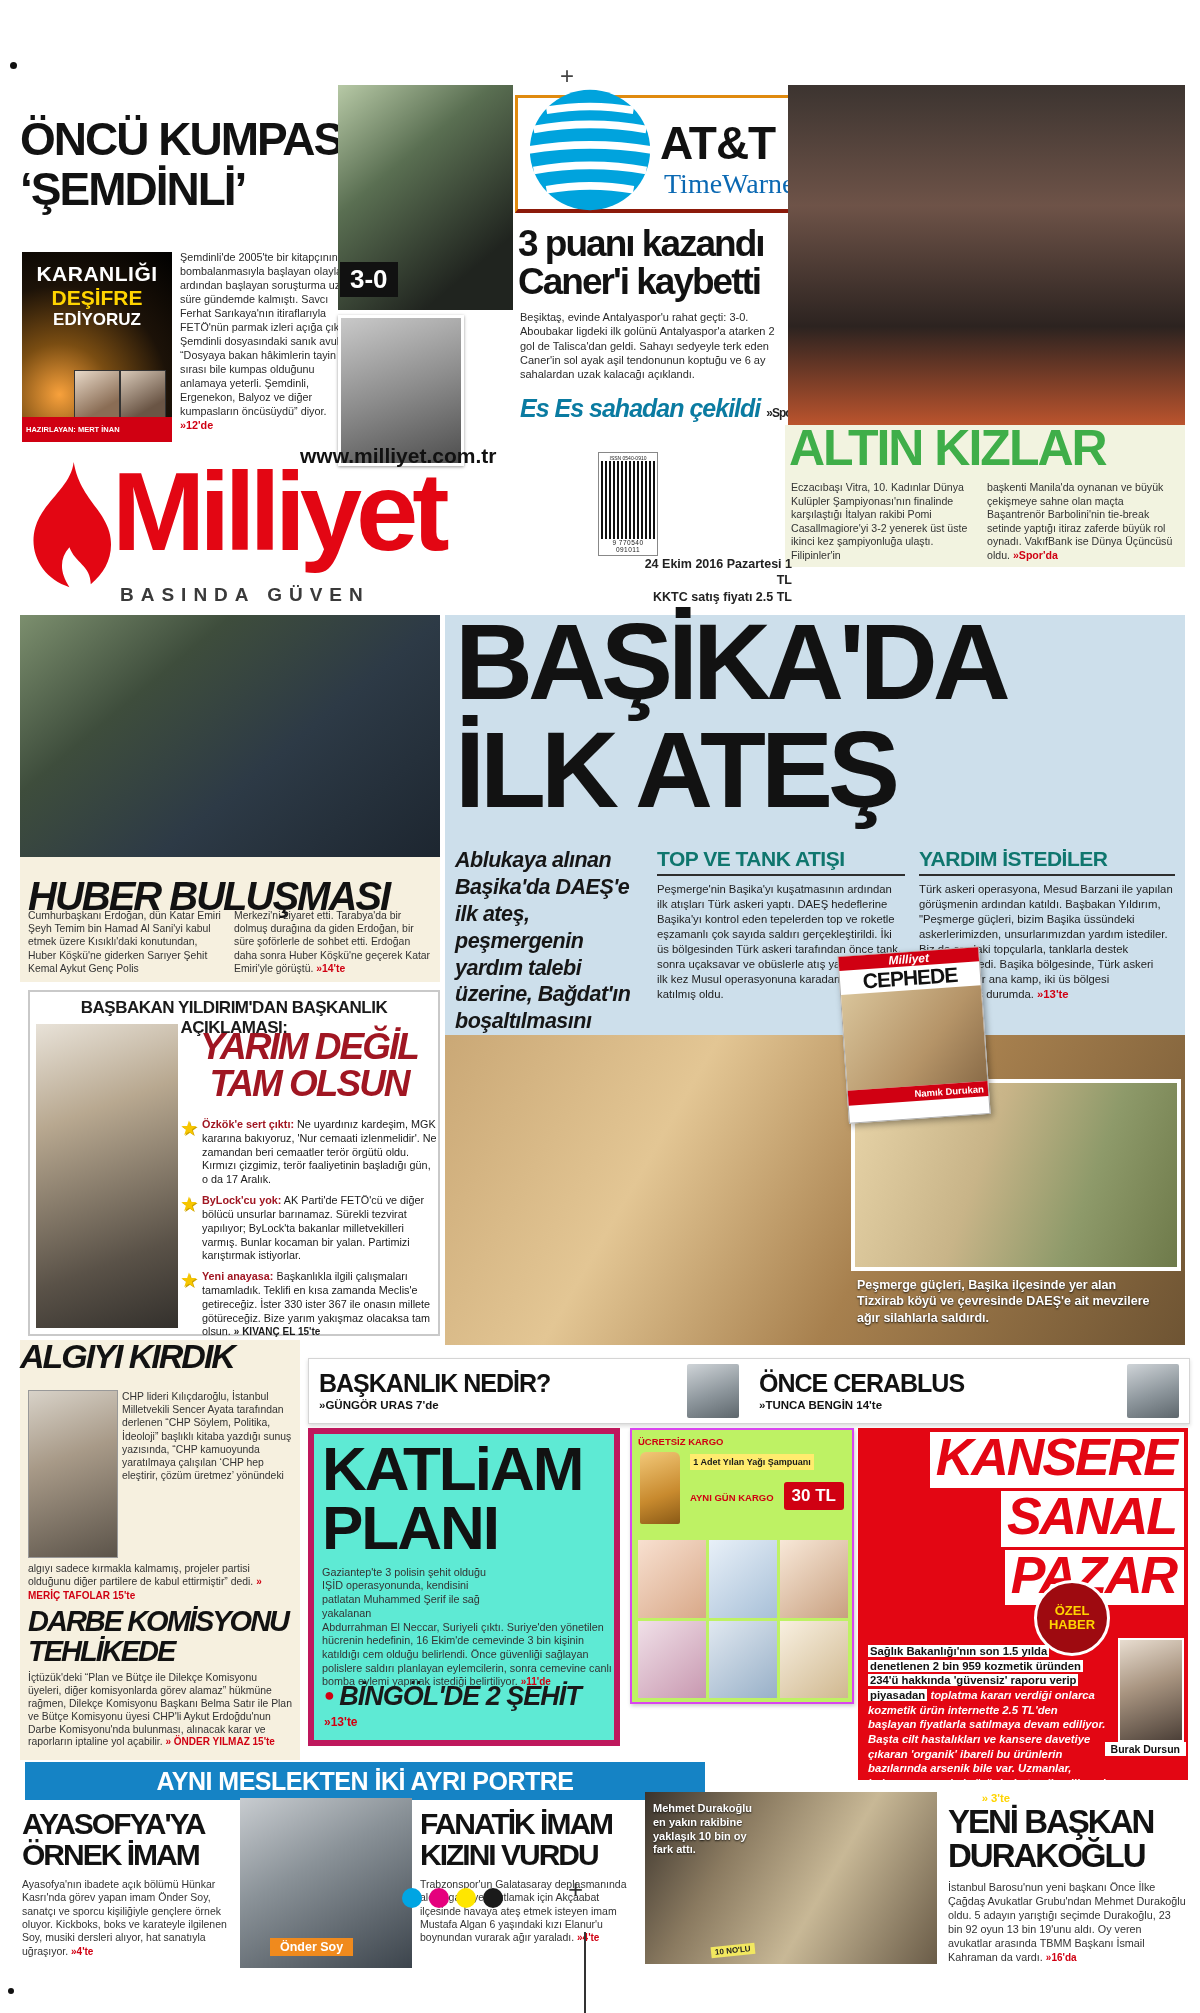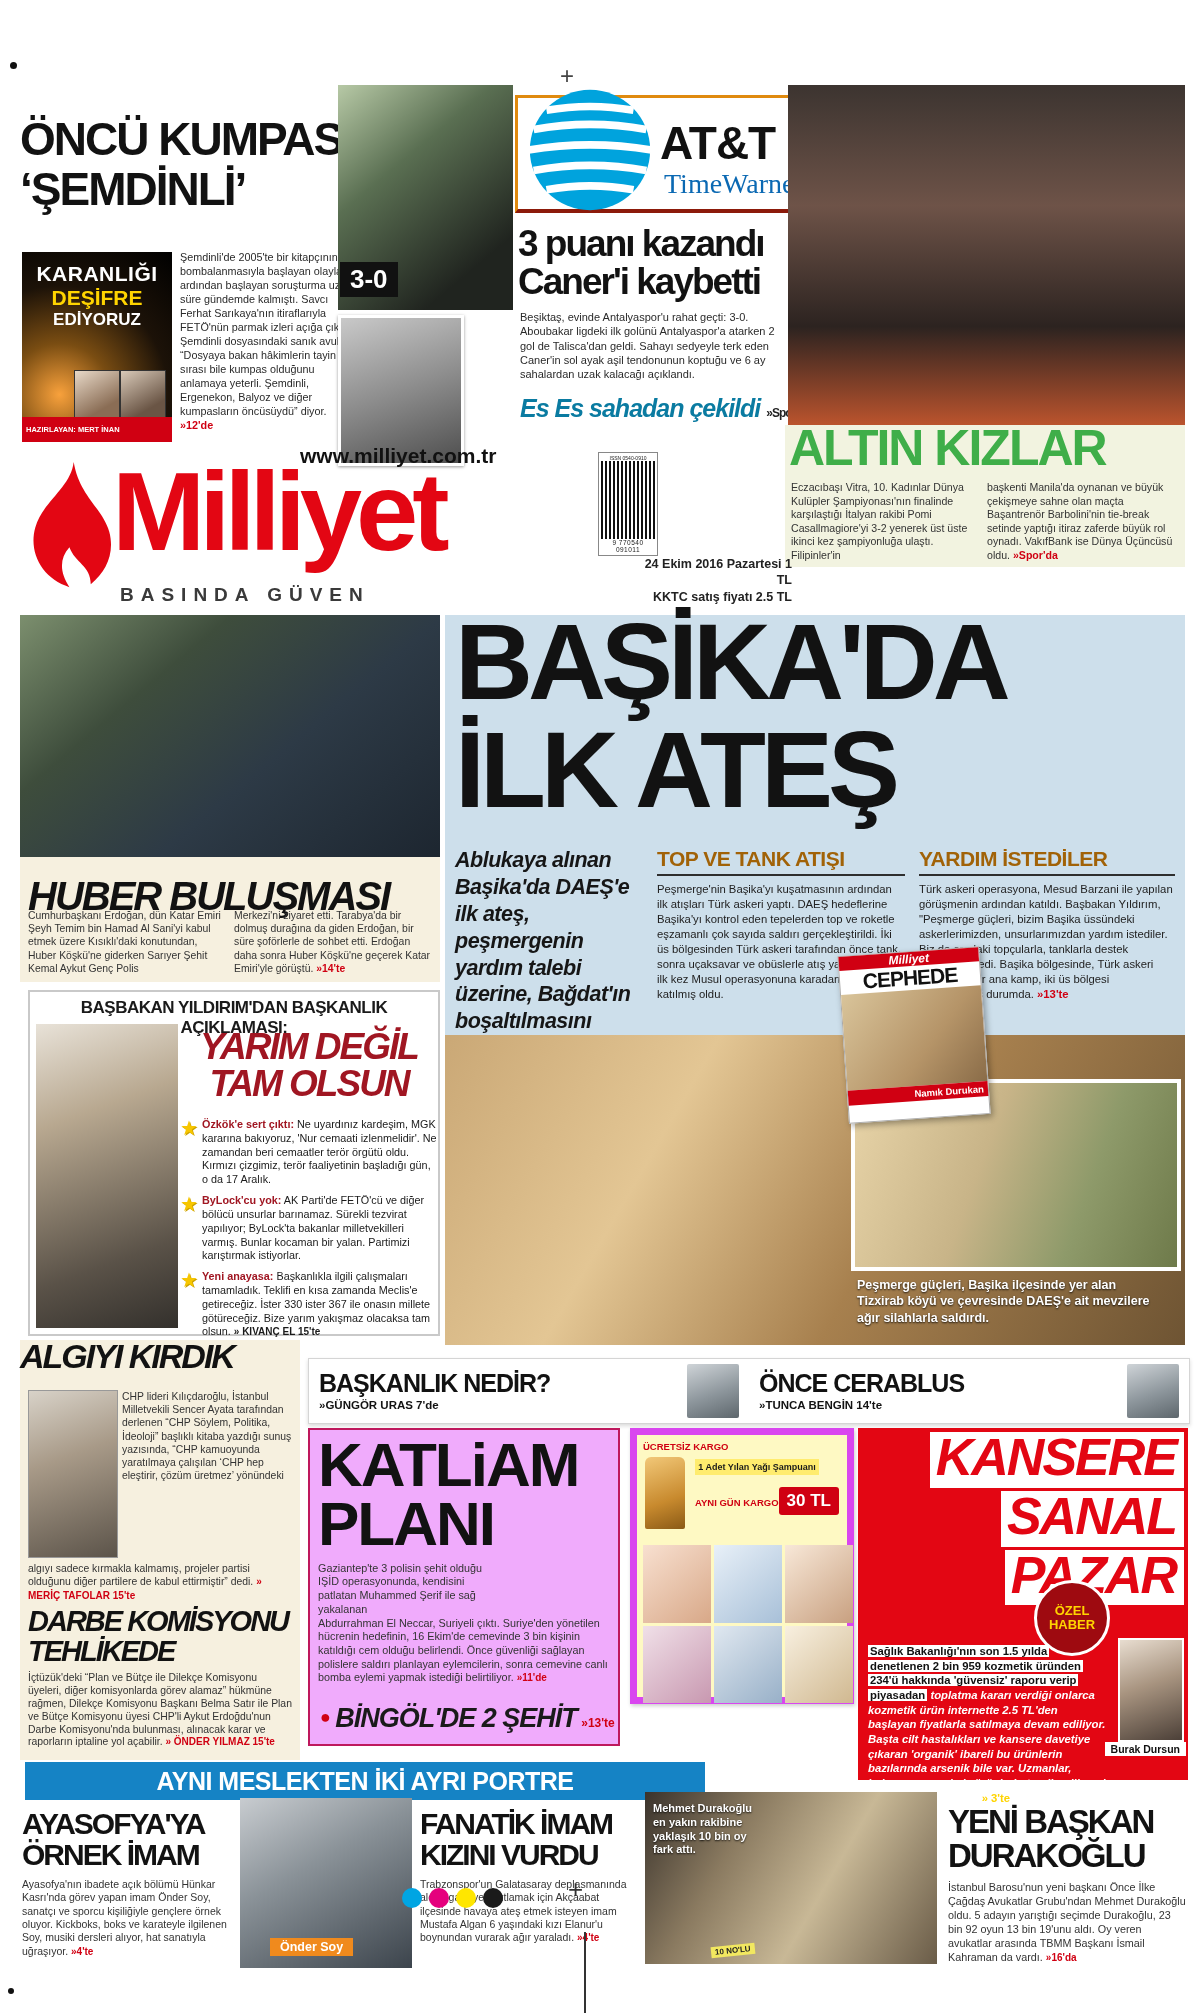--- a/index.html
+++ b/index.html
@@ -19,21 +19,21 @@
   .redstrip{background:#d00012;color:#fff;font-size:7.5px;font-weight:700;padding:8px 4px;}
   
   .banner{background:#f59c1e;border:3px solid #e08a0f;}
   .banner-white{background:#fff;}
   .mdv{color:#fff;font-style:italic;font-weight:900;letter-spacing:-1px;text-shadow:1px 1px 0 rgba(0,0,0,.15);}
   
   .logo{color:#e30613;font-weight:900;letter-spacing:-6px;line-height:.9;}
   .barcode{background:repeating-linear-gradient(90deg,#111 0 2px,#fff 2px 4px);}
   
   .panel-blue{background:#cddfeb;}
-  .colhead{color:#a16207;font-weight:900;font-size:21px;border-bottom:2px solid #2e2e2e;padding-bottom:3px;margin-bottom:6px;letter-spacing:-.5px;}
+  .colhead{color:#0f766e;font-weight:900;font-size:21px;border-bottom:2px solid #2e2e2e;padding-bottom:3px;margin-bottom:6px;letter-spacing:-.5px;}
   .col-txt{font-size:11.3px;line-height:1.33;color:#222;}
   
   .bullet{position:relative;padding-left:20px;margin-bottom:7px;font-size:10.8px;line-height:1.28;}
   .star{position:absolute;left:-2px;top:-2px;color:#f7c600;font-size:20px;text-shadow:1px 1px 0 #caa000;}
   .lead{color:#a01622;font-weight:900;}
   .cream{background:#f6f0df;}
   
   .colmn{display:flex;align-items:center;gap:8px;padding:4px 10px;flex:1;}
   .colmn .t{font-size:25px;font-weight:900;letter-spacing:-1px;color:#121212;line-height:1;}
   .colmn .r{font-size:11.5px;font-weight:900;color:#121212;margin-top:3px;}
@@ -186,33 +186,33 @@
     </div>
     <div class="colmn">
       <div style="flex:1;">
           <div class="t">ÖNCE CERABLUS</div>
           <div class="r">»TUNCA BENGİN 14'te</div>
         </div>
       <div class="headshot"></div>
     </div>
   </div>
 
-  <div class="abs" style="left:308px;top:1428px;width:312px;height:318px;border:2px solid #be185d;background:#f0abfc;box-sizing:border-box;padding:6px 8px;">
+  <div class="abs" style="left:308px;top:1428px;width:312px;height:318px;border:6px solid #be185d;background:#5eead4;box-sizing:border-box;padding:6px 8px;">
     <div class="blackline hv" style="font-size:62px;">KATLiAM</div>
     <div class="blackline hv" style="font-size:62px;">PLANI</div>
     <div style="margin-top:8px;width:186px;font-size:10.8px;line-height:1.27;color:#333;">Gaziantep'te 3 polisin şehit olduğu IŞİD operasyonunda, kendisini patlatan Muhammed Şerif ile sağ yakalanan</div>
     <div style="width:294px;font-size:10.8px;line-height:1.27;color:#333;"><span>Abdurrahman El Neccar, Suriyeli çıktı. Suriye'den yönetilen hücrenin hedefinin, 16 Ekim'de cemevinde 3 bin kişinin katıldığı cem olduğu belirlendi. Önce güvenliği sağlayan polislere saldırı planlayan eylemcilerin, sonra cemevine canlı bomba eylemi yapmak istediği belirtiliyor. </span><span class="ref" style="font-size:10px;">»11'de</span></div>
     <div class="abs" style="left:10px;bottom:10px;">
       <span style="color:#d00012;font-size:18px;vertical-align:4px;">●</span>
       <span class="hv it" style="font-size:27px;letter-spacing:-1px;">BİNGÖL'DE 2 ŞEHİT</span>
       <span class="ref" style="font-size:12px;">»13'te</span>
     </div>
   </div>
 
-  <div class="abs" style="left:630px;top:1428px;width:224px;height:276px;border:7px solid #d946ef;background:#fef9c3;box-shadow:1px 2px 4px rgba(0,0,0,.2);box-sizing:border-box;padding:6px;">
+  <div class="abs" style="left:630px;top:1428px;width:224px;height:276px;border:2px solid #d946ef;background:#bef264;box-shadow:1px 2px 4px rgba(0,0,0,.2);box-sizing:border-box;padding:6px;">
     <div style="color:#d00012;font-weight:900;font-size:9.5px;">ÜCRETSİZ KARGO</div>
     <div class="abs" style="left:8px;top:22px;width:40px;height:72px;background:linear-gradient(160deg,#f2c878 0%,#c88a2e 60%,#8a5a16 100%);border-radius:6px 6px 2px 2px;"></div>
     <div class="abs" style="left:58px;top:24px;width:118px;background:#ffec6e;font-size:9px;font-weight:700;padding:3px;text-align:center;">1 Adet Yılan Yağı Şampuanı</div>
     <div class="abs" style="left:58px;top:62px;color:#d00012;font-weight:900;font-size:9.5px;">AYNI GÜN KARGO</div>
     <div class="abs" style="right:8px;top:52px;background:#d00012;color:#fff;font-weight:900;font-size:17px;padding:4px 8px;border-radius:3px;">30 TL</div>
     <div class="abs" style="left:6px;top:110px;width:210px;height:158px;display:grid;grid-template-columns:1fr 1fr 1fr;grid-template-rows:1fr 1fr;gap:3px;">
       <div style="background:linear-gradient(140deg,#f8e0d0,#d8a888);"></div>
       <div style="background:linear-gradient(140deg,#e8f0f8,#a8c0d8);"></div>
       <div style="background:linear-gradient(140deg,#f8e8d8,#c8a080);"></div>
       <div style="background:linear-gradient(140deg,#f0e0e8,#c898b0);"></div>

